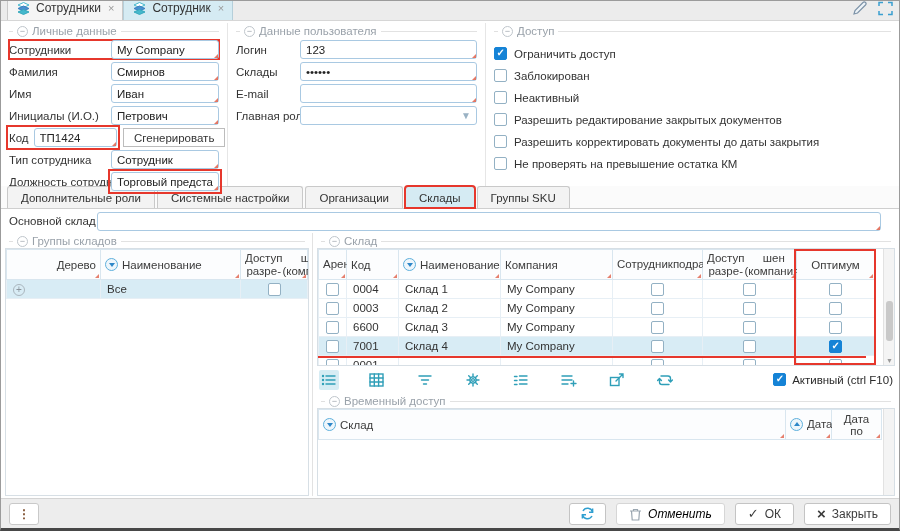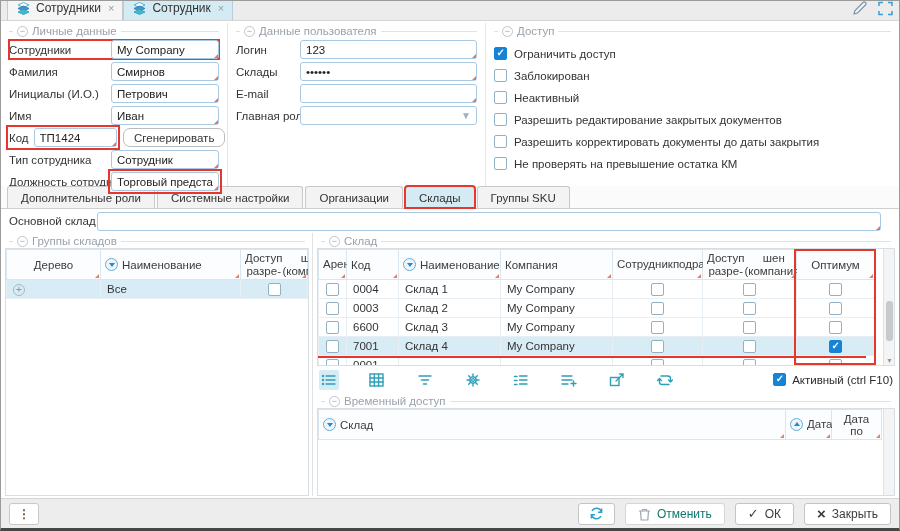--- a/index.html
+++ b/index.html
@@ -29,21 +29,21 @@
   .frow{display:flex;align-items:center;margin:2px 4px 3px;height:19px;}
   .frow label{width:102px;flex-shrink:0;font-size:11.5px;white-space:nowrap;}
   .u .frow label{width:64px;}
   .inpwrap{position:relative;flex:1;display:flex;}
   .inpwrap::after{content:"";position:absolute;right:1px;bottom:1px;border-style:solid;border-width:0 0 4px 4px;border-color:transparent transparent #e0604a transparent;opacity:.85;}
   .inp{width:100%;height:19px;border:1px solid var(--fieldb);border-radius:3px;padding:0 5px;font:11.5px "Liberation Sans",sans-serif;color:#222;background:#fff;outline:none;}
   .selectbox{position:relative;flex:1;height:19px;border:1px solid var(--fieldb);border-radius:3px;background:#fff;}
   .selectbox .chev{position:absolute;right:5px;top:3px;color:#9ab2c4;font-size:10px;}
   .red-all{outline:2px solid var(--red);outline-offset:-1px;}
   .red-wrap{outline:2px solid var(--red);outline-offset:1px;}
-  .btn{height:19px;border:1px solid #bcbcbc;border-radius:7px;background:#fff;font:11.5px "Liberation Sans",sans-serif;color:#333;padding:0 10px;}
+  .btn{height:19px;border:1px solid #bcbcbc;border-radius:0;background:#fff;font:11.5px "Liberation Sans",sans-serif;color:#333;padding:0 10px;}
   
   .cbx{display:inline-block;width:13px;height:13px;border:1px solid #93b1c4;border-radius:2px;background:#fff;position:relative;flex-shrink:0;vertical-align:middle;}
   .cbx.checked{background:var(--blue);border-color:var(--blue);}
   .cbx.checked::after{content:"✓";position:absolute;left:1.5px;top:-1px;color:#fff;font-size:10px;font-weight:bold;}
   .ckrow{display:flex;align-items:flex-end;gap:7px;height:21px;margin:1px 4px;font-size:11.5px;}
   
   .tabs2{display:flex;align-items:flex-end;gap:2px;padding:0 6px;height:23px;border-bottom:1px solid #cfcfcf;background:#fbfbfb;flex-shrink:0;}
   .tab2{height:22px;padding:0 13px;display:flex;align-items:center;border:1px solid #c9c9c9;border-bottom:none;border-radius:3px 3px 0 0;background:#f3f3f3;font-size:11.5px;}
   .tab2.active{background:#d5ebf3;border-color:#b5cfda;}
   .tab2.red{outline:2px solid var(--red);outline-offset:-1px;}
@@ -76,21 +76,21 @@
   
   .gtoolbar{display:flex;align-items:center;height:27px;gap:28px;padding:0 2px;flex-shrink:0;}
   .tbtn{display:flex;align-items:center;justify-content:center;width:20px;height:20px;border-radius:2px;}
   .tbtn.sel{background:#d6ecf4;}
   .gtoolbar svg{stroke:var(--teal);fill:none;stroke-width:1.4;stroke-linecap:round;}
   .gtoolbar .dot{fill:var(--teal);stroke:none;}
   .activechk{margin-left:auto;display:flex;align-items:center;gap:6px;font-size:11.5px;color:#2b2b2b;}
   
   .footer{height:30px;background:#ededed;border-top:1px solid #d4d4d4;display:flex;align-items:center;padding:0 8px;gap:10px;flex-shrink:0;}
   .fbtn{height:22px;border:1px solid #c4c4c4;border-radius:3px;background:#fff;display:flex;align-items:center;gap:6px;padding:0 12px;font:12px "Liberation Sans",sans-serif;color:#3c3c3c;}
-  .fbtn.disabled{color:#0f766e;border-color:#d6d6d6;}
+  .fbtn.disabled{color:#000000;border-color:#d6d6d6;font-style:italic;}
   .fbtn.iconly{padding:0 10px;}
   .kebab{height:22px;width:30px;border:1px solid #c9c9c9;border-radius:3px;background:#fff;color:#7a4a28;font-weight:bold;font-size:12px;display:flex;align-items:center;justify-content:center;}
   .fspace{flex:1;}
   .glyph{font-size:13px;line-height:13px;}
 </style>
 </head>
 <body>
 
 <div class="win">
 
@@ -136,29 +136,29 @@
             <input class="inp" value="My Company" style="">
           </span>
       </div>
       <div class="frow">
         <label>Фамилия</label>
         <span class="inpwrap">
             <input class="inp" value="Смирнов" style="">
           </span>
       </div>
       <div class="frow">
+        <label>Имя</label>
+        <span class="inpwrap">
+            <input class="inp" value="Иван" style="">
+          </span>
+      </div>
+      <div class="frow">
         <label>Инициалы (И.О.)</label>
         <span class="inpwrap">
             <input class="inp" value="Петрович" style="">
-          </span>
-      </div>
-      <div class="frow">
-        <label>Имя</label>
-        <span class="inpwrap">
-            <input class="inp" value="Иван" style="">
           </span>
       </div>
       <div class="frow" style="gap:6px;">
         <span class="red-wrap" style="display:flex;align-items:center;gap:5px;flex:0 0 108px;">
           <label style="width:auto">Код</label>
           <span class="inpwrap" style="flex:1">
               <input class="inp" value="ТП1424" style="">
             </span>
         </span>
         <button class="btn" style="flex:1">Сгенерировать</button>
@@ -264,21 +264,21 @@
       </div>
       <div class="gridwrap" style="flex:1">
         <table class="grid" style="width:100%">
           <colgroup>
               <col style="width:94px">
               <col style="width:140px">
               <col>
             </colgroup>
           <tbody>
               <tr>
-            <th style="text-align:center">Дерево</th>
+            <th style="text-align:right">Дерево</th>
             <th>
                   <span class="hflex">
                     <span class="sort"></span>
                     <span>Наименование</span>
                   </span>
                 </th>
             <th class="c"><span class="h2l">
                     <span>Доступ разре-</span>
                     <span>шен (компания)</span>
                   </span></th>

